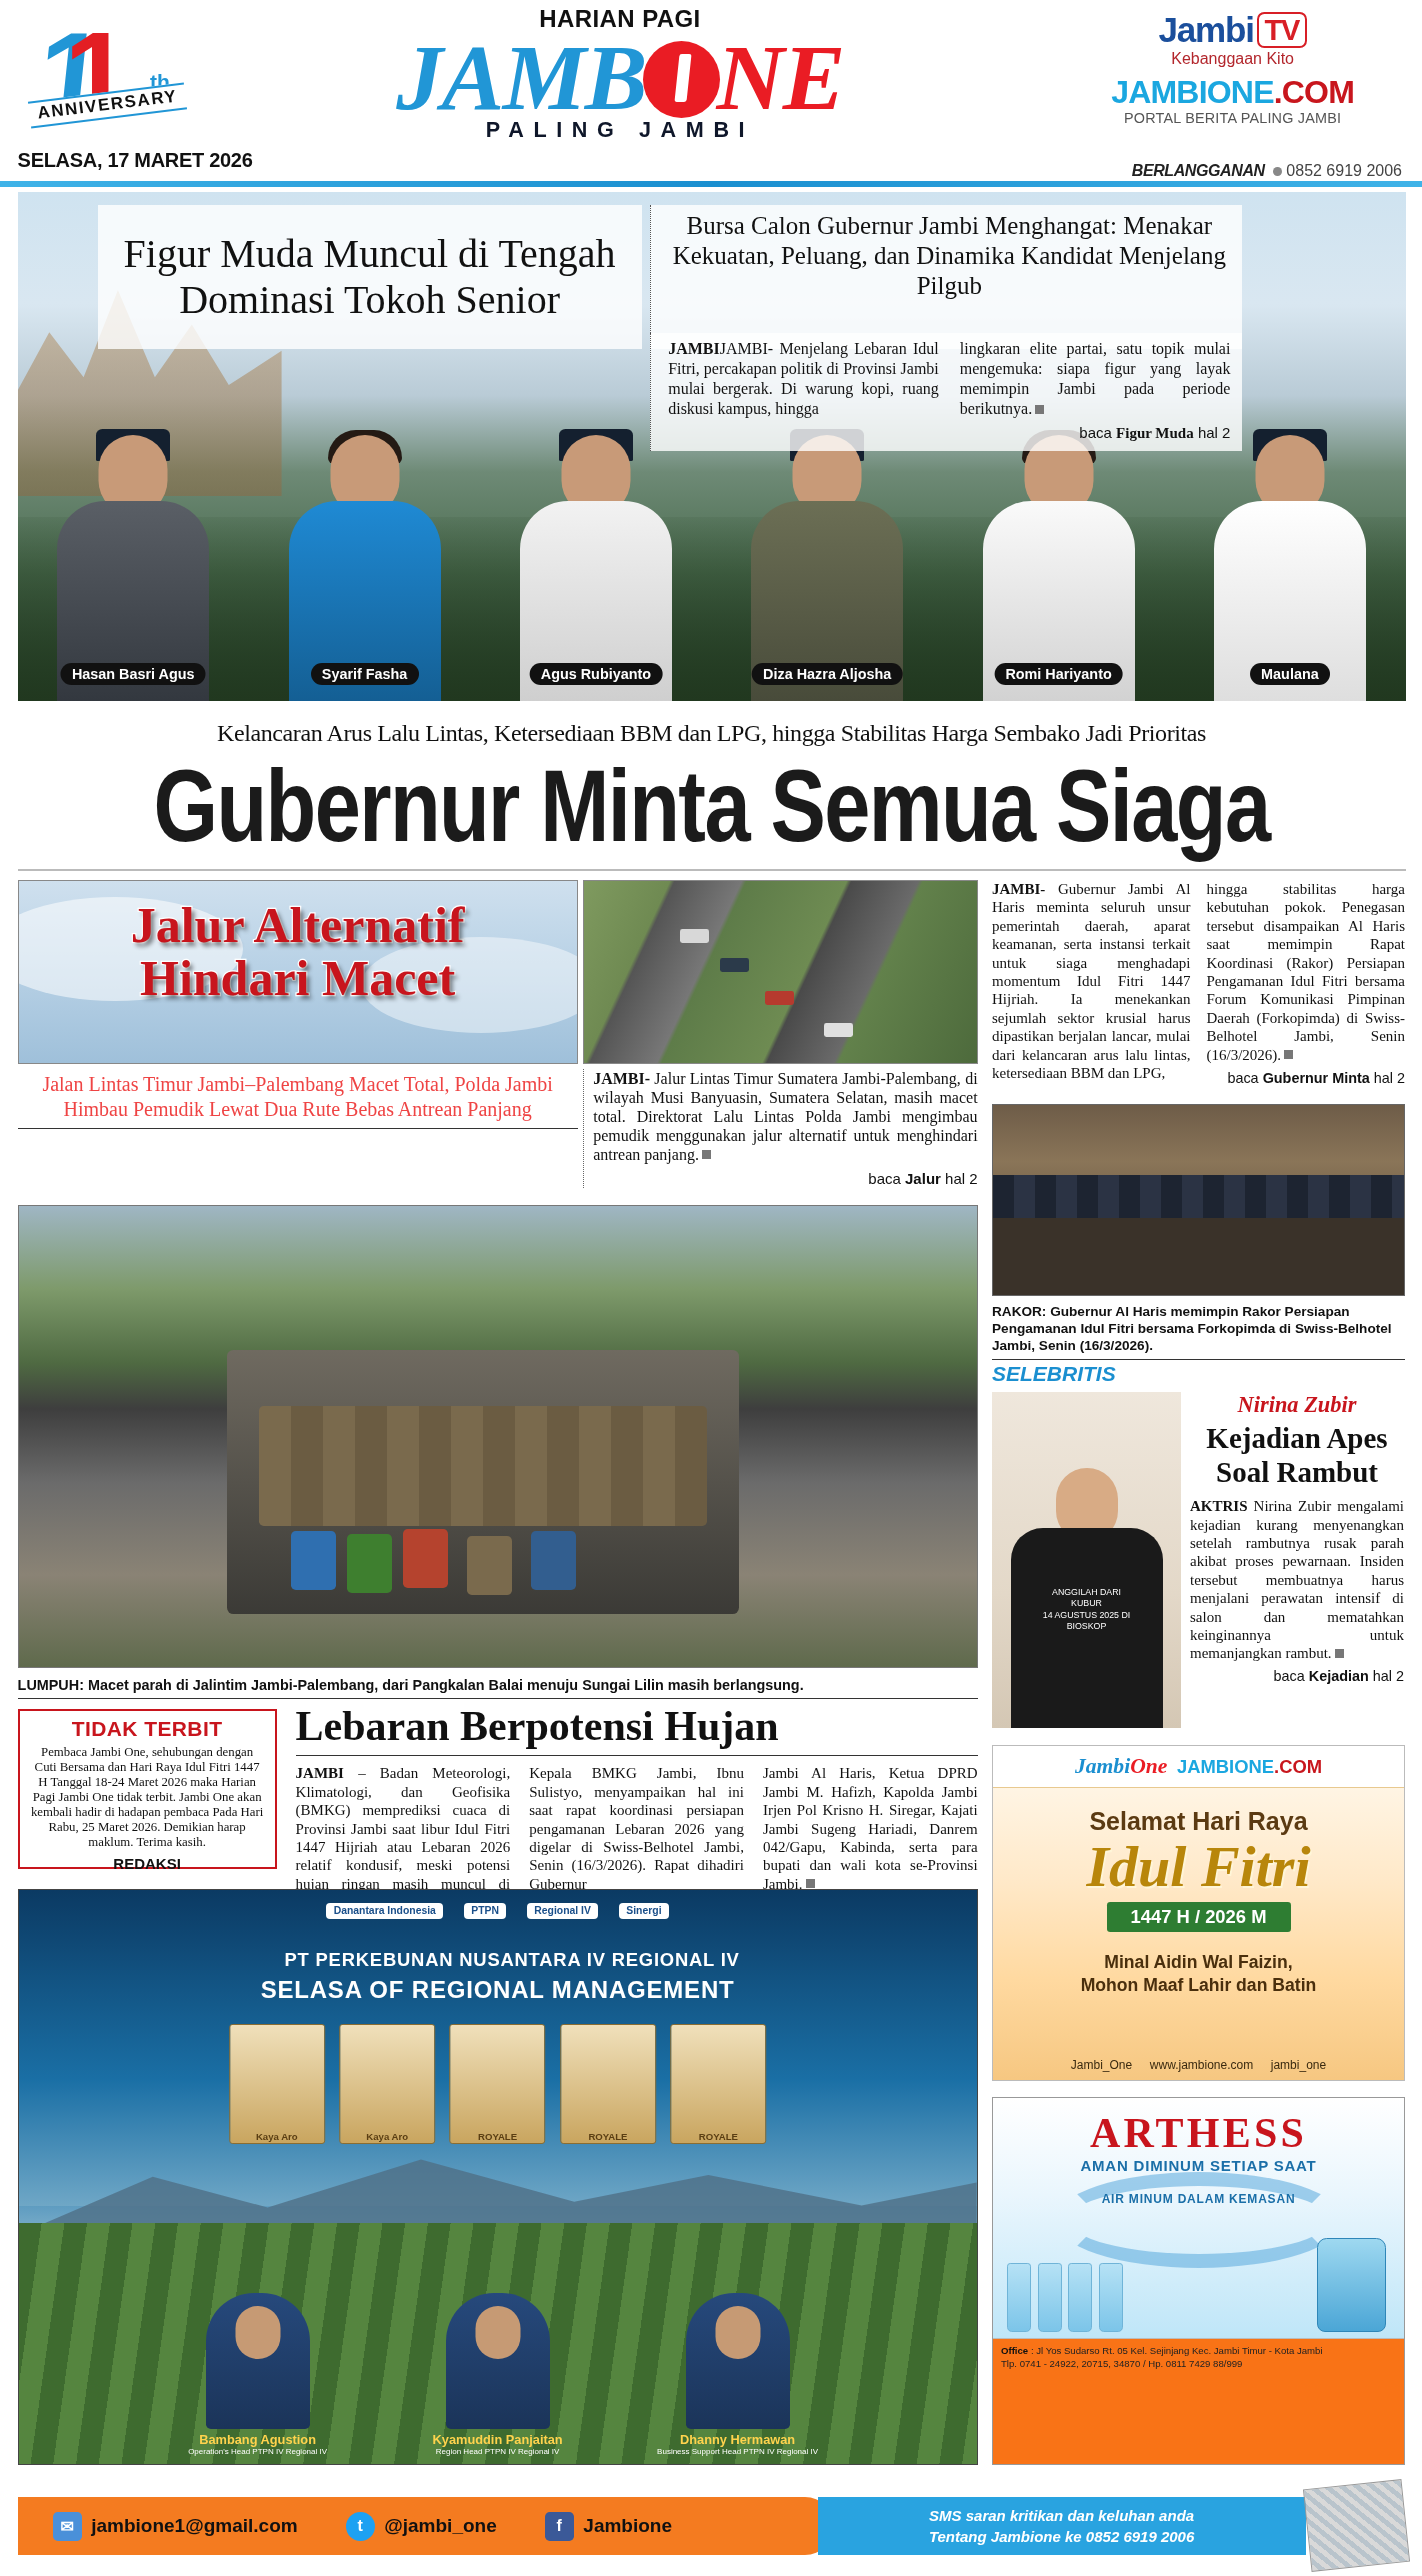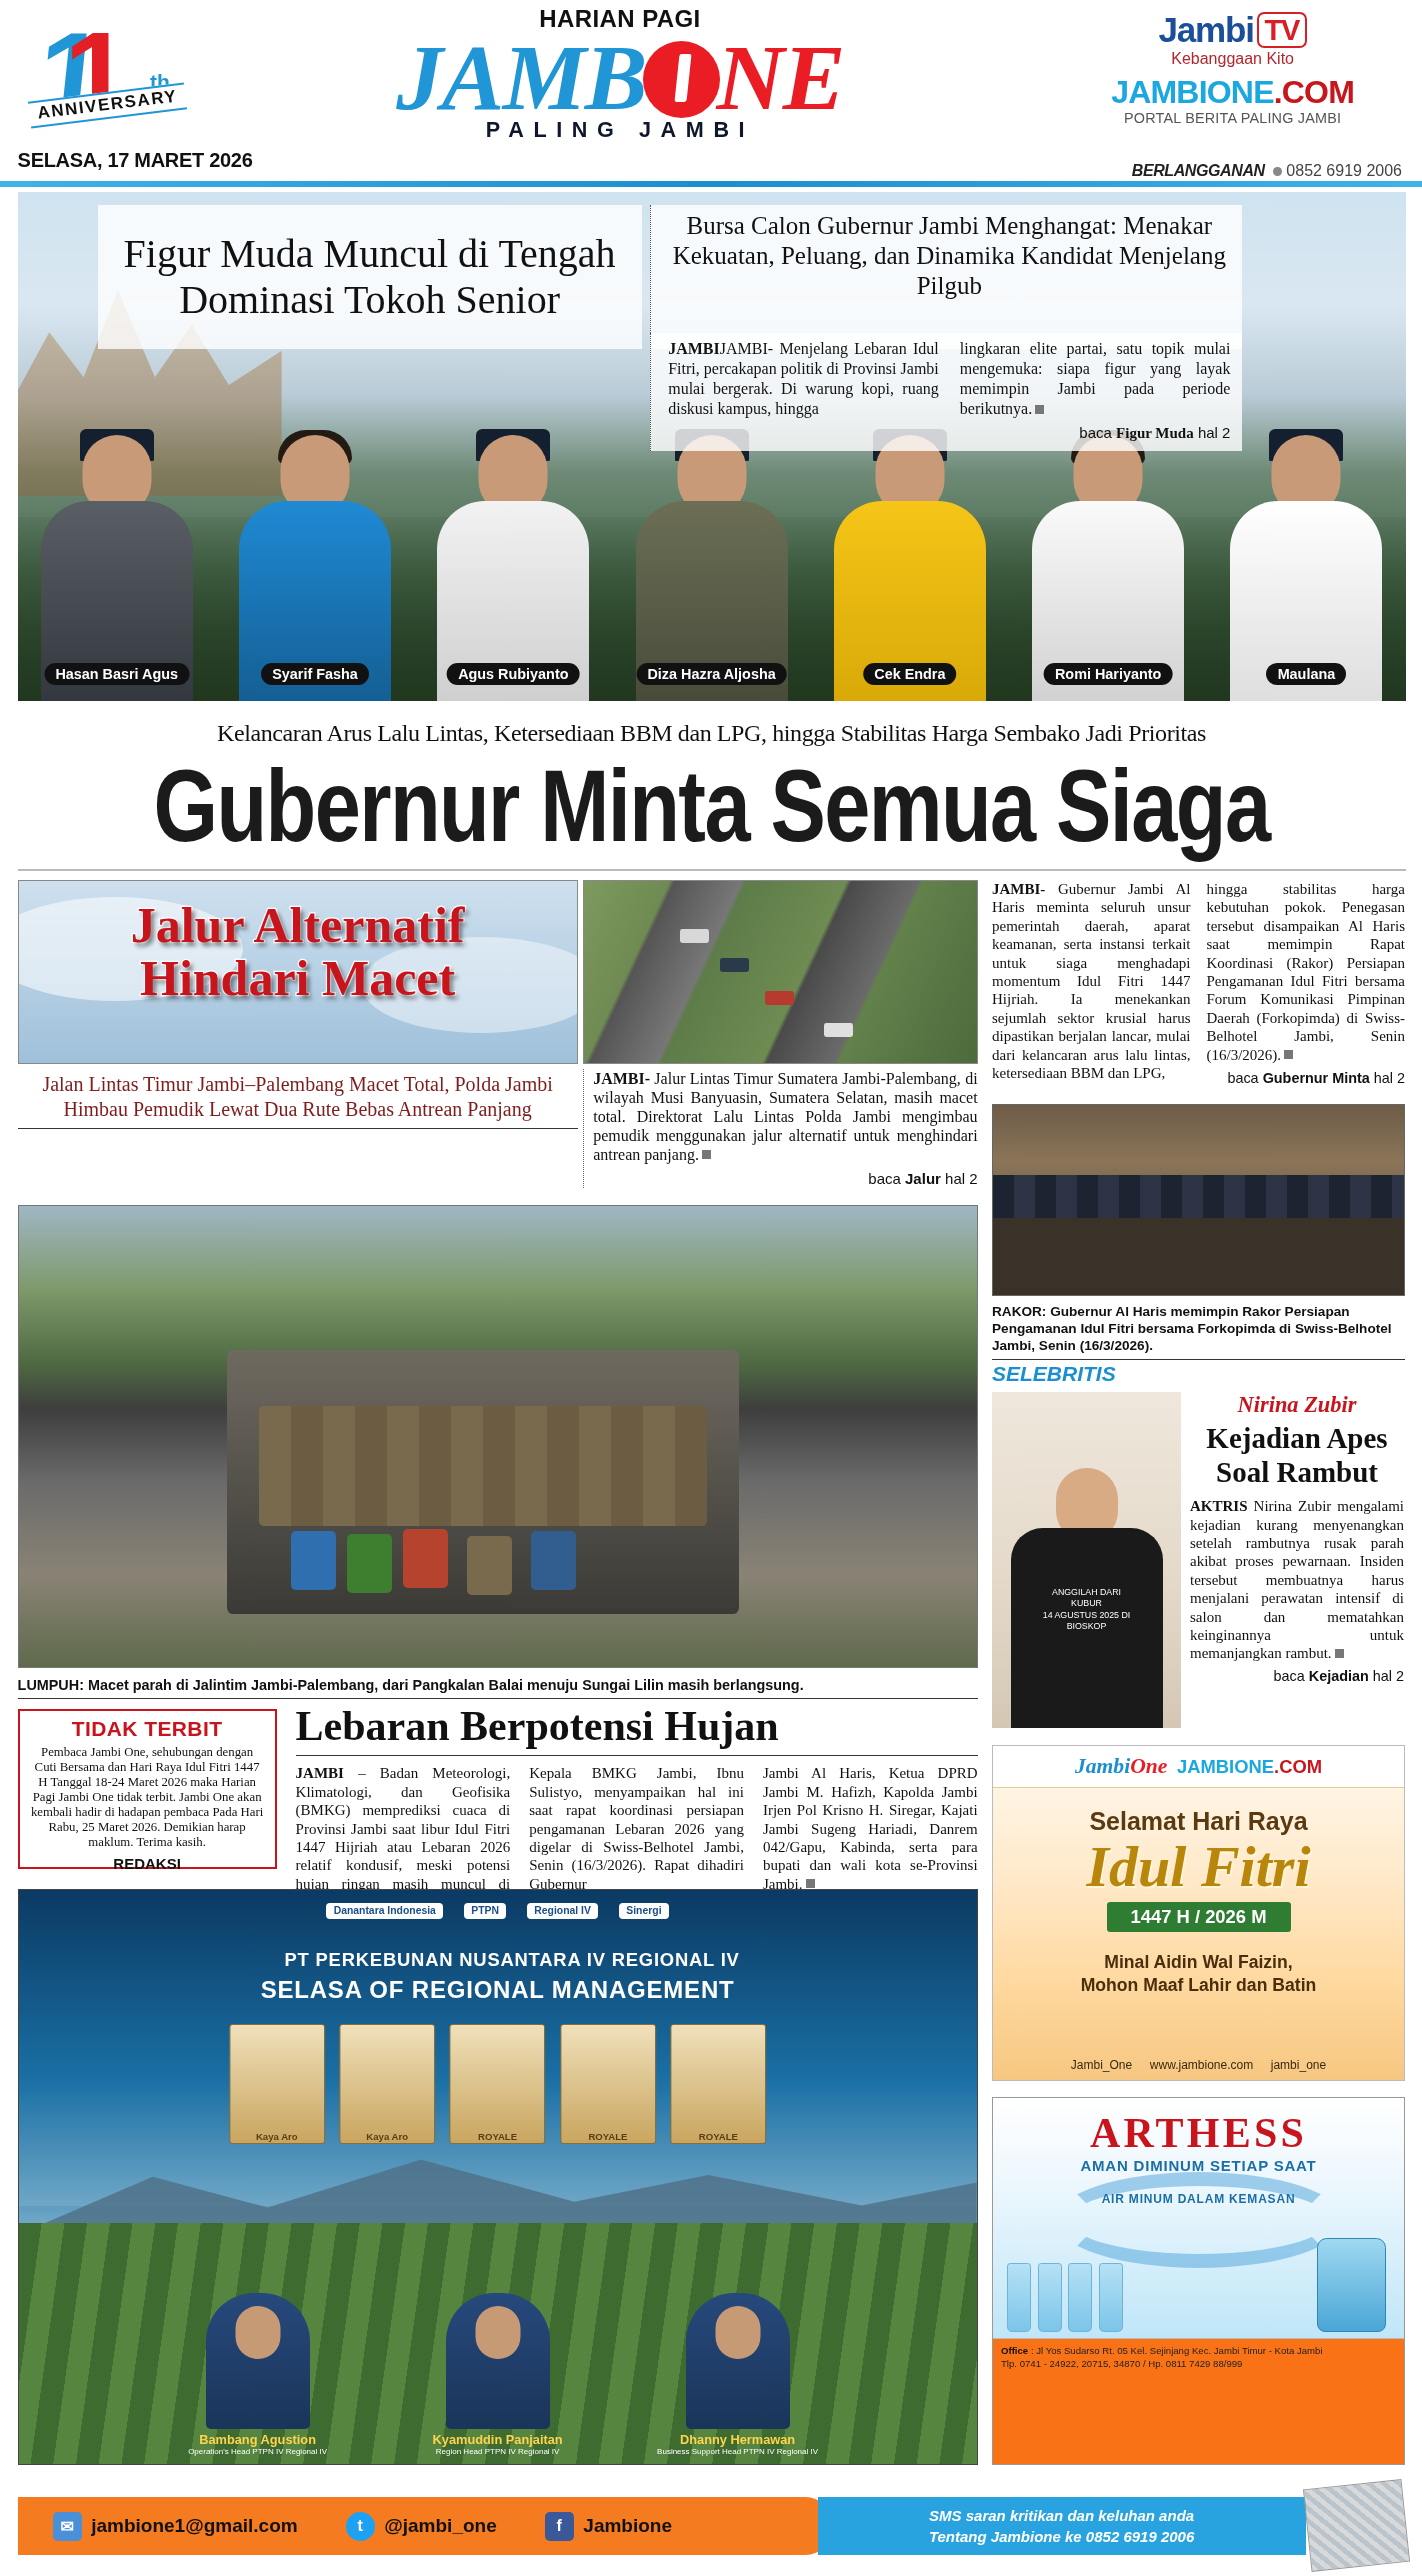--- a/index.html
+++ b/index.html
@@ -187,21 +187,21 @@
   .jalur-card .cloud2{position:absolute;right:-24px;top:56px;width:240px;height:96px;border-radius:50%;background:rgba(255,255,255,.45);}
   .jalur-card h2 {
     position:relative; text-align:center; margin-top:17.6px;
     font-family:"Liberation Serif", serif; font-weight:bold;
     font-size:50px; line-height:53px; color:#c8151d;
     -webkit-text-stroke:2.4px #fff; paint-order: stroke fill;
     text-shadow: 3.2px 4px 4px rgba(0,0,0,.45);
   }
   .jalur-sub {
     width:560px; padding:8px 8px 6.4px; text-align:center;
-    font-family:"Liberation Serif", serif; font-size:20px; line-height:25px; color:#7f1d1d;
+    font-family:"Liberation Serif", serif; font-size:20px; line-height:25px; color:#ef4444;
     border-bottom:1.6px solid #333;
   }
   .jalur-photo { position:absolute; left:565px; top:0; width:395px; height:184px;
     overflow:hidden; border:0.8px solid #888;
     background:linear-gradient(180deg,#8fb36a 0%,#5d7f45 40%,#6a7b55 70%,#55destroy 100%); }
   .jalur-photo .road { position:absolute; left:0; top:0; width:100%; height:100%;
     background:linear-gradient(115deg,#7f9a5f 0%,#6f8a52 18%,#555 19%,#777 33%,#5e7c49 34%,#6e8b52 55%,#4a4a4a 56%,#6a6a6a 70%,#62814b 71%,#4d6a3c 100%); }
   .jalur-photo .car { position:absolute; width:29px; height:14.4px; border-radius:2.4px; }
 
   .jalur-text { position:absolute; left:565px; top:189px; width:395px;
@@ -447,26 +447,20 @@
         <div class="torso" style="background:linear-gradient(180deg,#f2f2f2,#cfcfcf)"></div>
         <div class="nametag">Agus Rubiyanto</div>
       </div>
       <div class="person">
         <div class="cap"></div>
         <div class="head"></div>
         <div class="torso" style="background:linear-gradient(180deg,#6c6f55,#484b3a)"></div>
         <div class="nametag">Diza Hazra Aljosha</div>
       </div>
       <div class="person">
-        <div class="cap"></div>
-        <div class="head"></div>
-        <div class="torso" style="background:linear-gradient(180deg,#f5c518,#d9a908)"></div>
-        <div class="nametag">Cek Endra</div>
-      </div>
-      <div class="person">
         <div class="hair"></div>
         <div class="head"></div>
         <div class="torso" style="background:linear-gradient(180deg,#fafafa,#d2d2d2)"></div>
         <div class="nametag">Romi Hariyanto</div>
       </div>
       <div class="person">
         <div class="cap"></div>
         <div class="head"></div>
         <div class="torso" style="background:linear-gradient(180deg,#ffffff,#dedede)"></div>
         <div class="nametag">Maulana</div>

